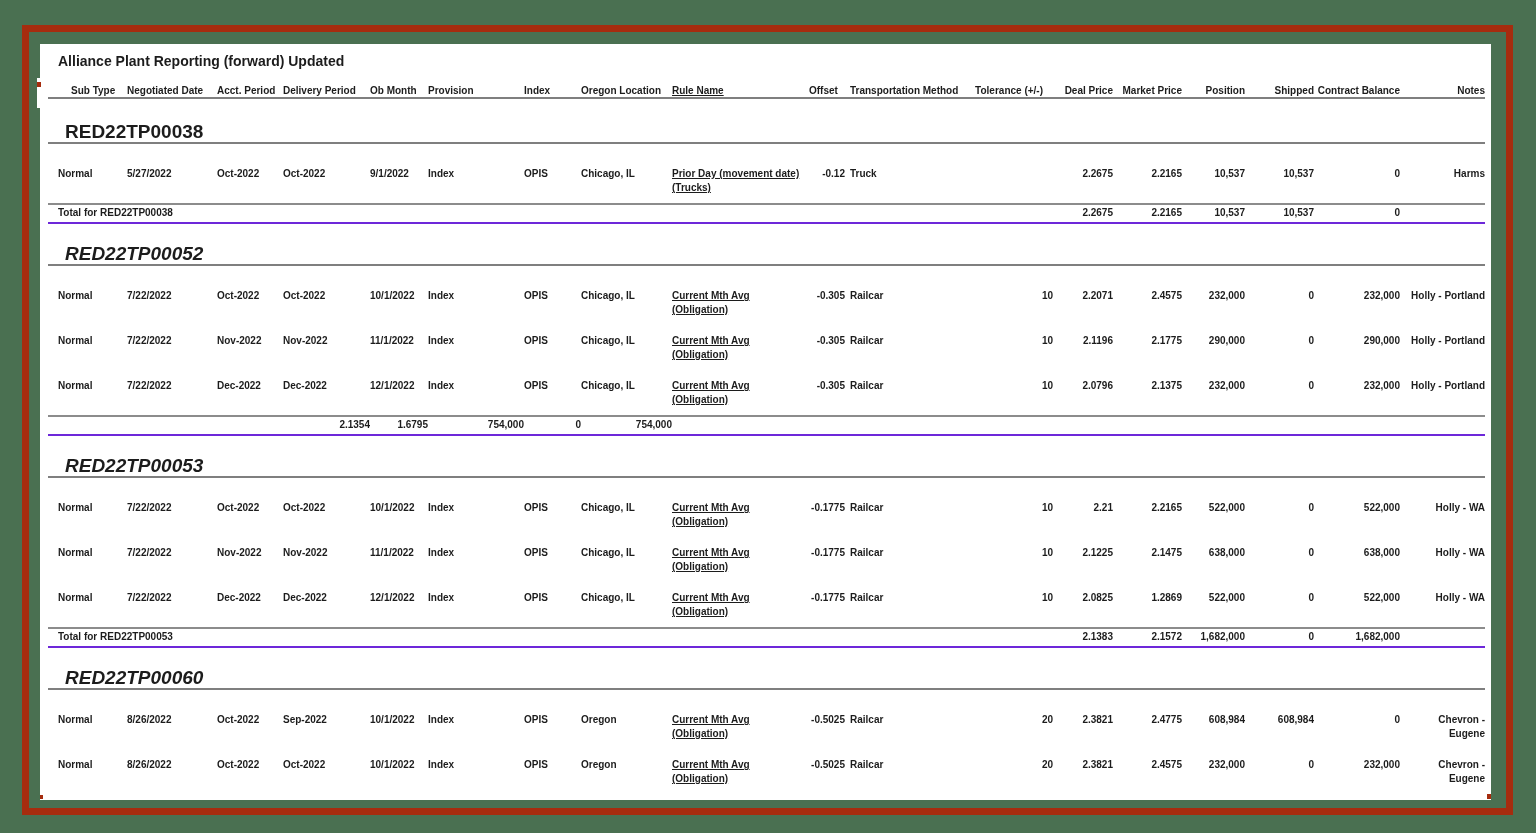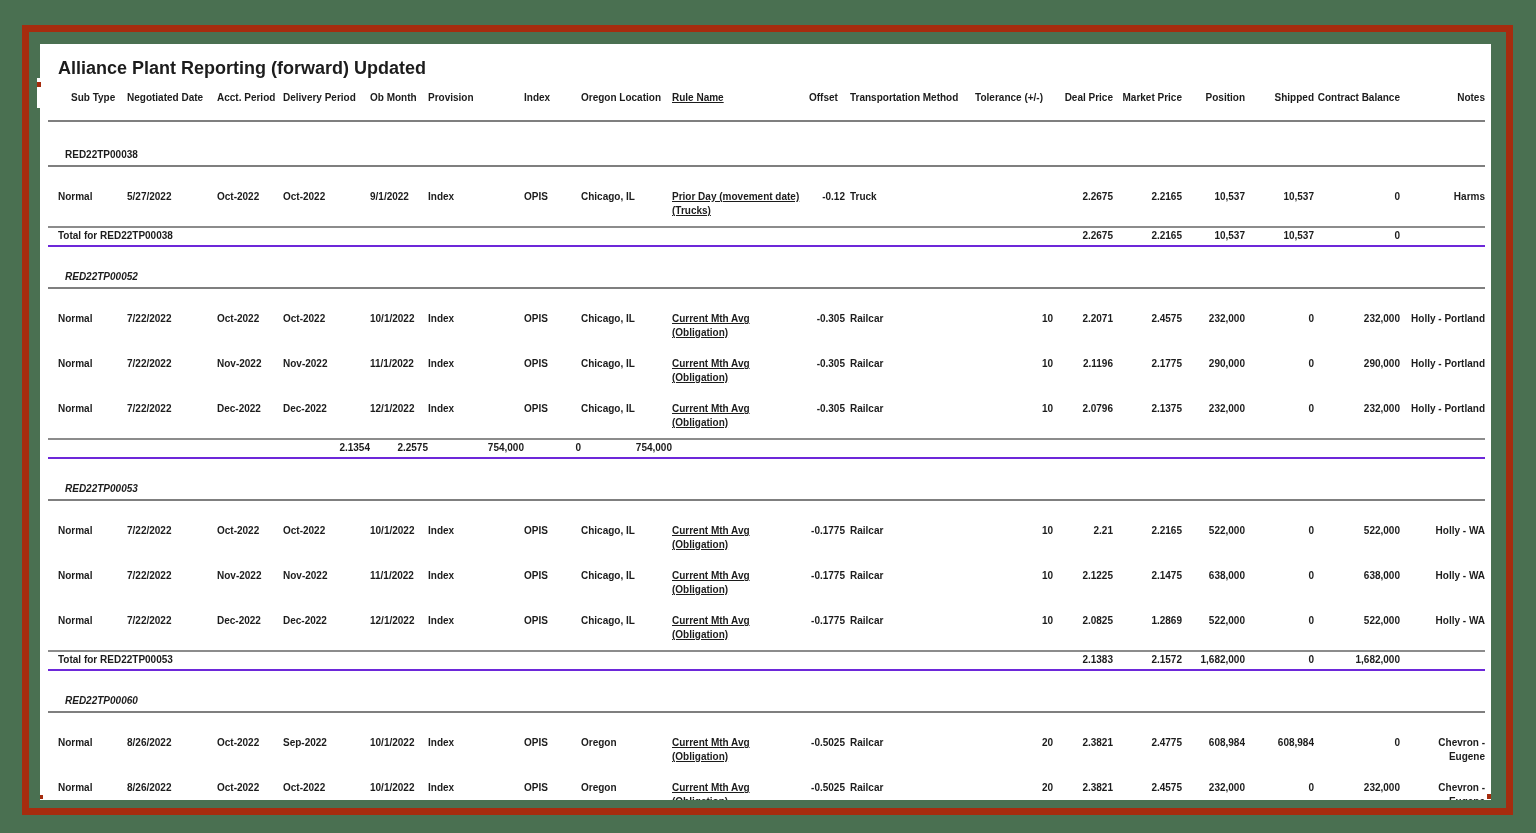--- a/index.html
+++ b/index.html
@@ -26,22 +26,22 @@
     top: 44px;
     width: 1451px;
     height: 756px;
     background: #ffffff;
     overflow: hidden;
     box-sizing: border-box;
     padding: 0 6px 0 18px;
     color: #1c1c1c;
   }
   .report-title {
-    margin-top: 17px;
-    font-size: 18px;
+    margin-top: 10px;
+    font-size: 14px;
     font-weight: 700;
     line-height: 15px;
   }
   .grid {
     display: grid;
     grid-template-columns: 69px 90px 66px 87px 58px 96px 57px 91px 137px 36px 128px 80px 60px 69px 63px 69px 86px 85px;
     align-items: start;
   }
   .cell {
     font-size: 10px;
@@ -51,34 +51,34 @@
     overflow: hidden;
   }
   .al { text-align: left; }
   .ar { text-align: right; }
   .cell.k-rule_name { white-space: pre-line; text-decoration: underline; }
   .cell.k-transportation_method { padding-left: 5px; }
   .colheader {
     margin-top: 15px;
     margin-left: -10px;
     padding-left: 10px;
-    padding-bottom: 16px;
+    padding-bottom: 0;
     border-bottom: 2px solid #7f7f7f;
   }
   .colheader .cell { line-height: 13px; }
   .colheader .cell.k-sub_type { padding-left: 13px; }
   .colheader .cell.k-offset { padding-right: 12px; }
   .colheader .cell.k-tolerance { padding-right: 10px; }
   .group-title {
     margin-top: 25px;
     margin-left: -10px;
     padding-left: 17px;
     padding-bottom: 3px;
     border-bottom: 2px solid #7f7f7f;
-    font-size: 10px;
+    font-size: 19px;
     font-weight: 700;
     line-height: 15px;
   }
   .group-title.after-total { margin-top: 22px; font-style: italic; }
   .data-row { margin-top: 17px; }
   .data-row.first { margin-top: 23px; }
   .total-row {
     margin-top: 8px;
     margin-left: -10px;
     padding: 2px 0 3px 10px;
@@ -221,21 +221,21 @@
           <div class="cell ar k-position">232,000</div>
           <div class="cell ar k-shipped">0</div>
           <div class="cell ar k-contract_balance">232,000</div>
           <div class="cell ar k-notes">Holly - Portland</div>
         </div>
         <div class="grid total-row">
           <div class="cell ar k-offset"></div>
           <div class="cell al k-transportation_method"></div>
           <div class="cell ar k-tolerance"></div>
           <div class="cell ar k-deal_price">2.1354</div>
-          <div class="cell ar k-market_price">2.2575</div>
+          <div class="cell ar k-market_price">1.6795</div>
           <div class="cell ar k-position">754,000</div>
           <div class="cell ar k-shipped">0</div>
           <div class="cell ar k-contract_balance">754,000</div>
           <div class="cell ar k-notes"></div>
         </div>
       </div>
       <div class="group">
         <div class="group-title after-total">RED22TP00053</div>
         <div class="grid data-row first">
           <div class="cell al k-sub_type">Normal</div>

